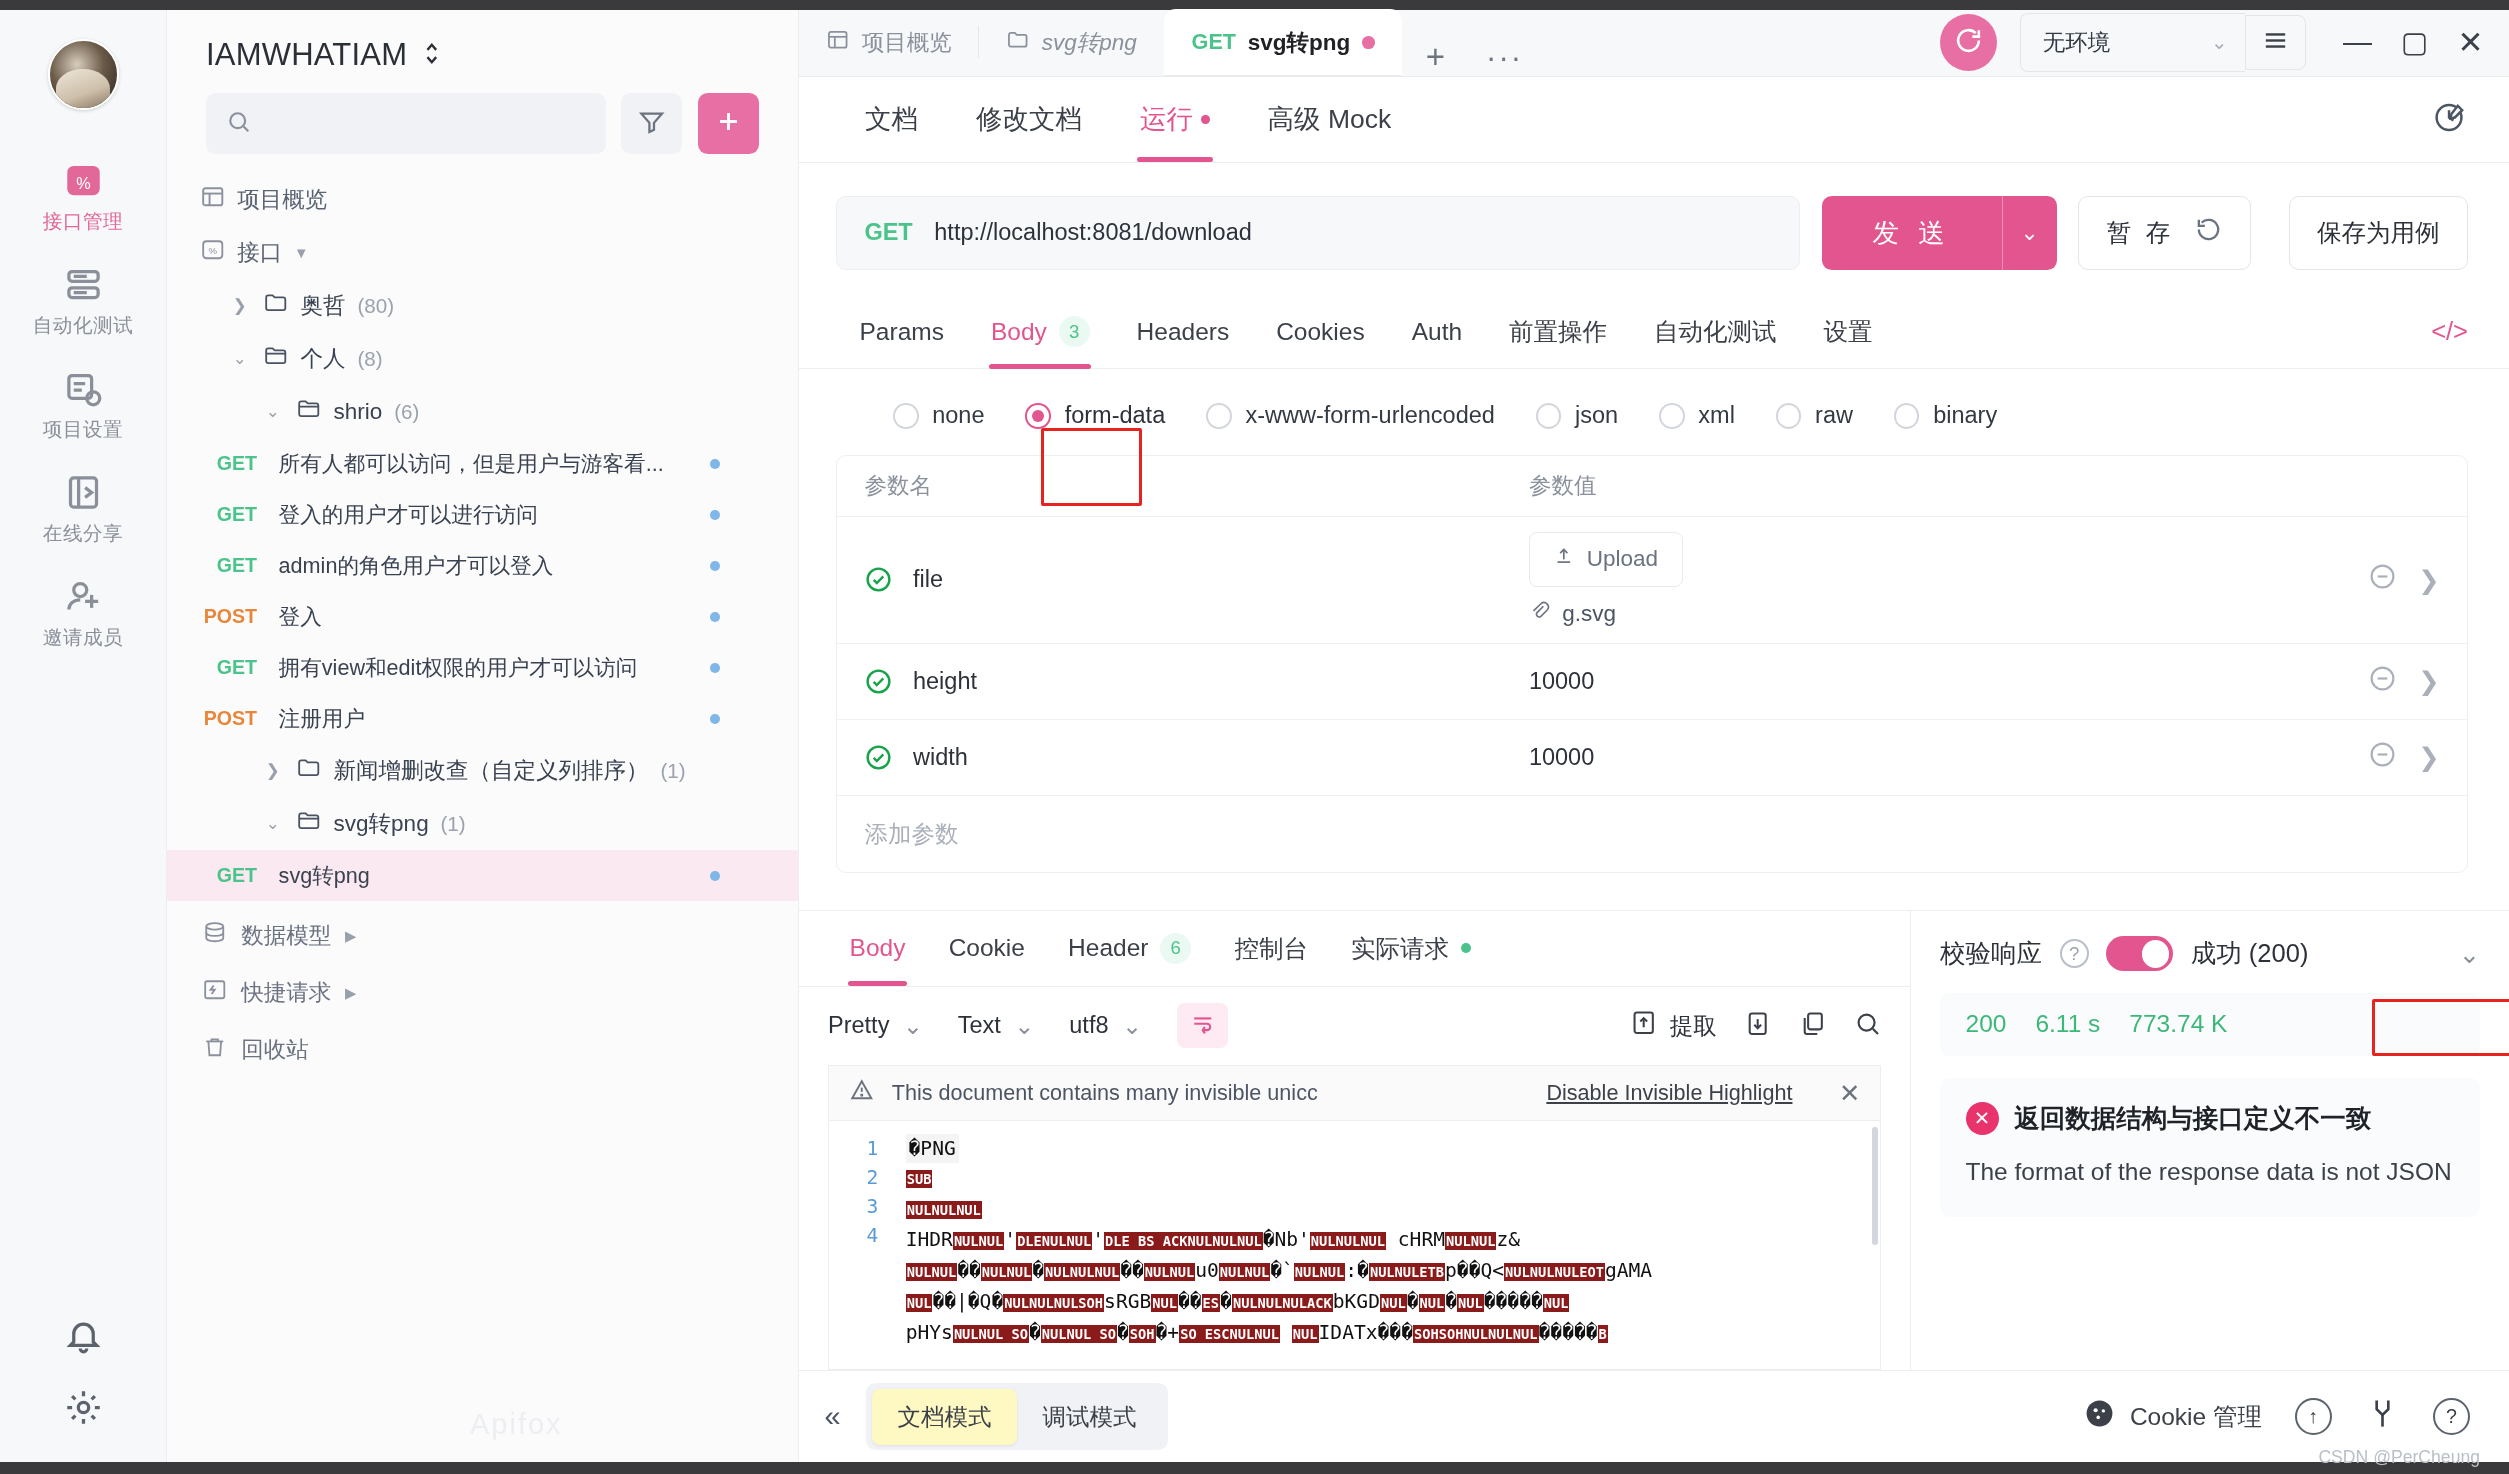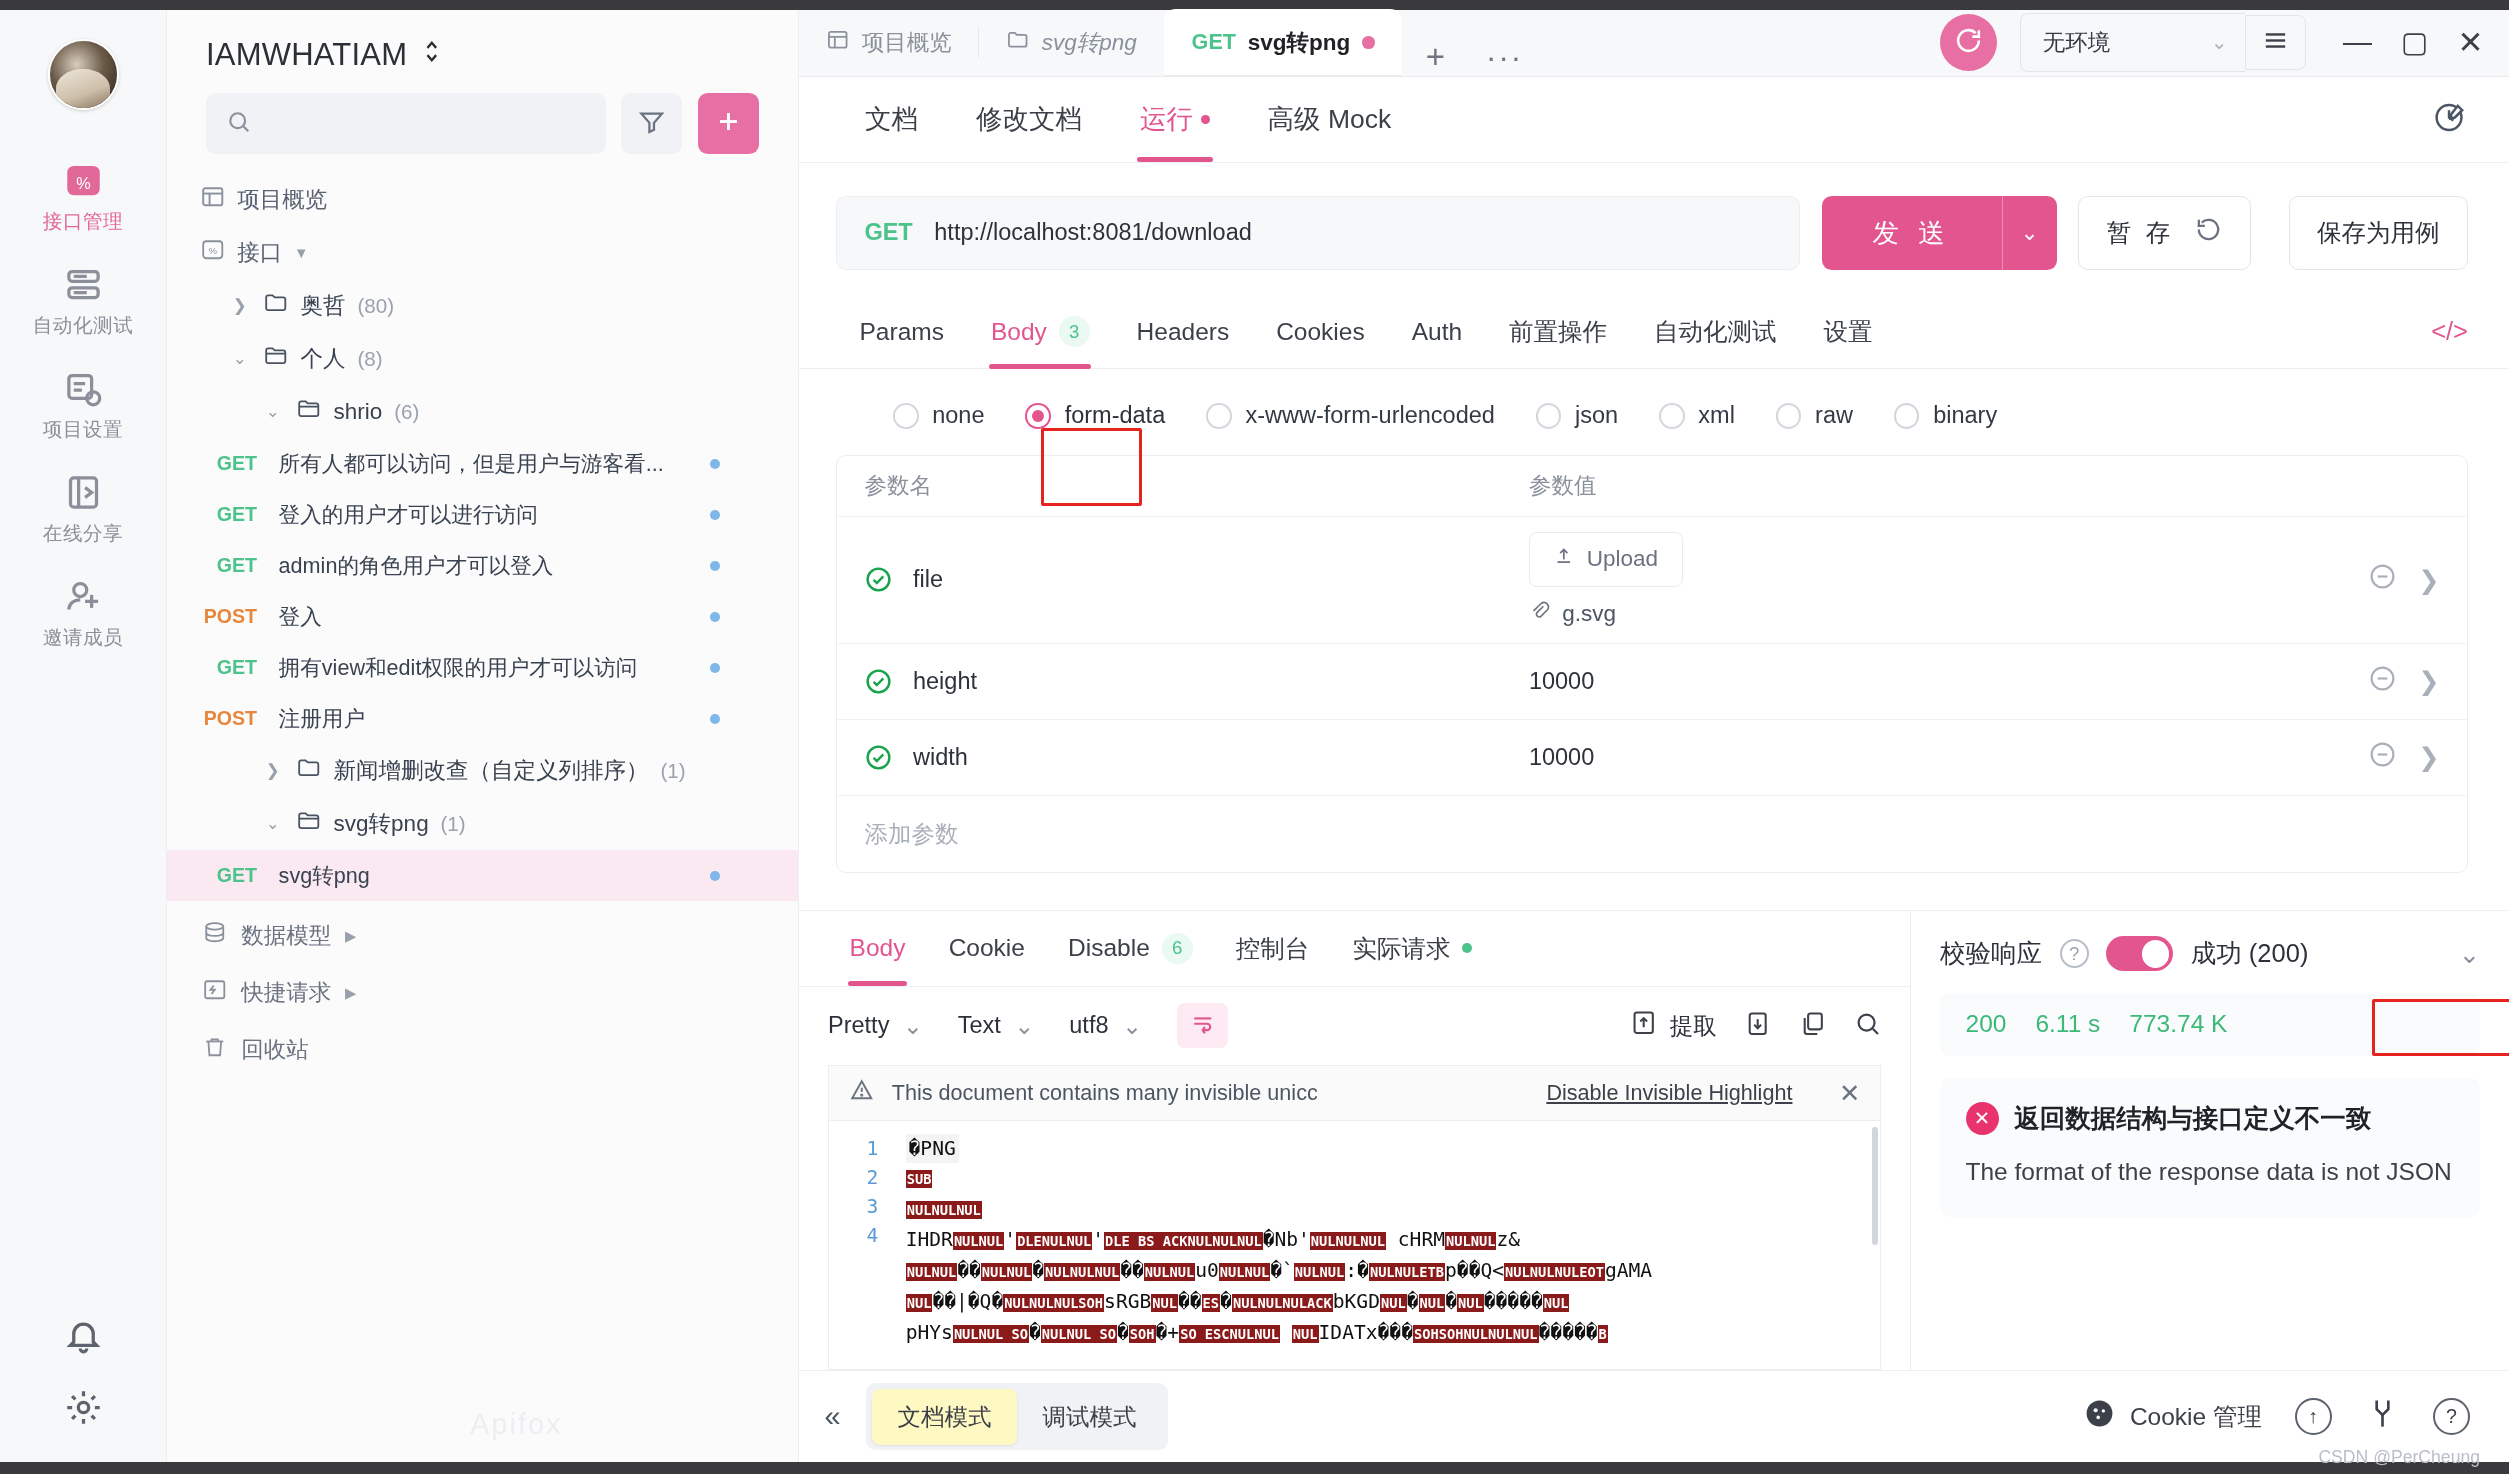--- a/index.html
+++ b/index.html
@@ -50,21 +50,21 @@
 
   
   .tree {
     width: 632px; flex: none;
     background: #fbfbfc;
     border-right: 1px solid #eceef1;
     display: flex; flex-direction: column;
     min-height: 0;
   }
   .proj-head {
-    display: flex; align-items: flex-start; gap: 13.7px;
+    display: flex; align-items: center; gap: 13.7px;
     padding: 27.4px 39px 19.6px 39px;
   }
   .proj-name { font-size: 31px; color: #2b2f36; font-weight: 400; letter-spacing: 0.2px;}
   .search-row { display: flex; align-items: center; gap: 15.7px; padding: 0 39px 0 39px; }
   .search-box {
     flex: 1; height: 61px; background: #f1f2f5; border-radius: 9.8px;
     display: flex; align-items: center; padding: 0 19.6px; gap: 13.7px;
   }
   .search-box input {
     border: 0; background: transparent; outline: none; flex: 1;
@@ -866,21 +866,21 @@
         <div class="resp-left">
 
           <div class="rtabs">
             <div class="rtab active">
                 <span>Body</span>
               </div>
             <div class="rtab">
                 <span>Cookie</span>
               </div>
             <div class="rtab">
-              <span>Disable</span>
+              <span>Header</span>
               <span class="badge-count">6</span>
             </div>
             <div class="rtab">
                 <span>控制台</span>
               </div>
             <div class="rtab">
               <span>实际请求</span>
               <span style="width:9.8px;height:9.8px;border-radius:50%;background:#4cc38a;display:inline-block;"></span>
             </div>
           </div>

